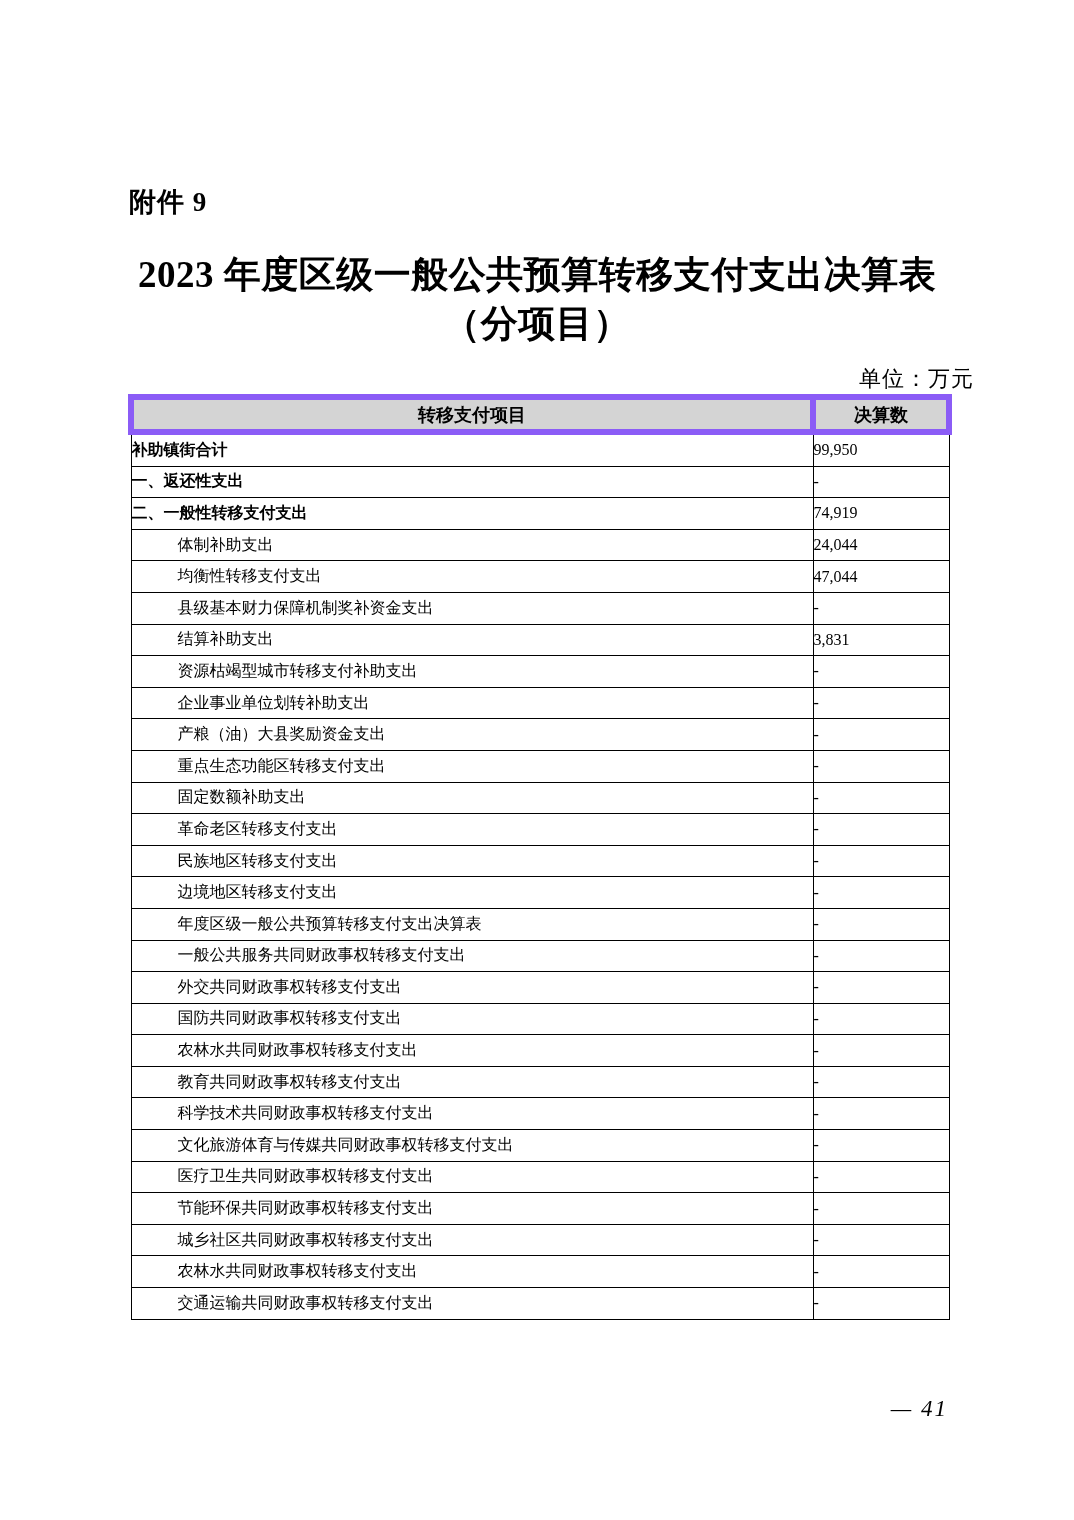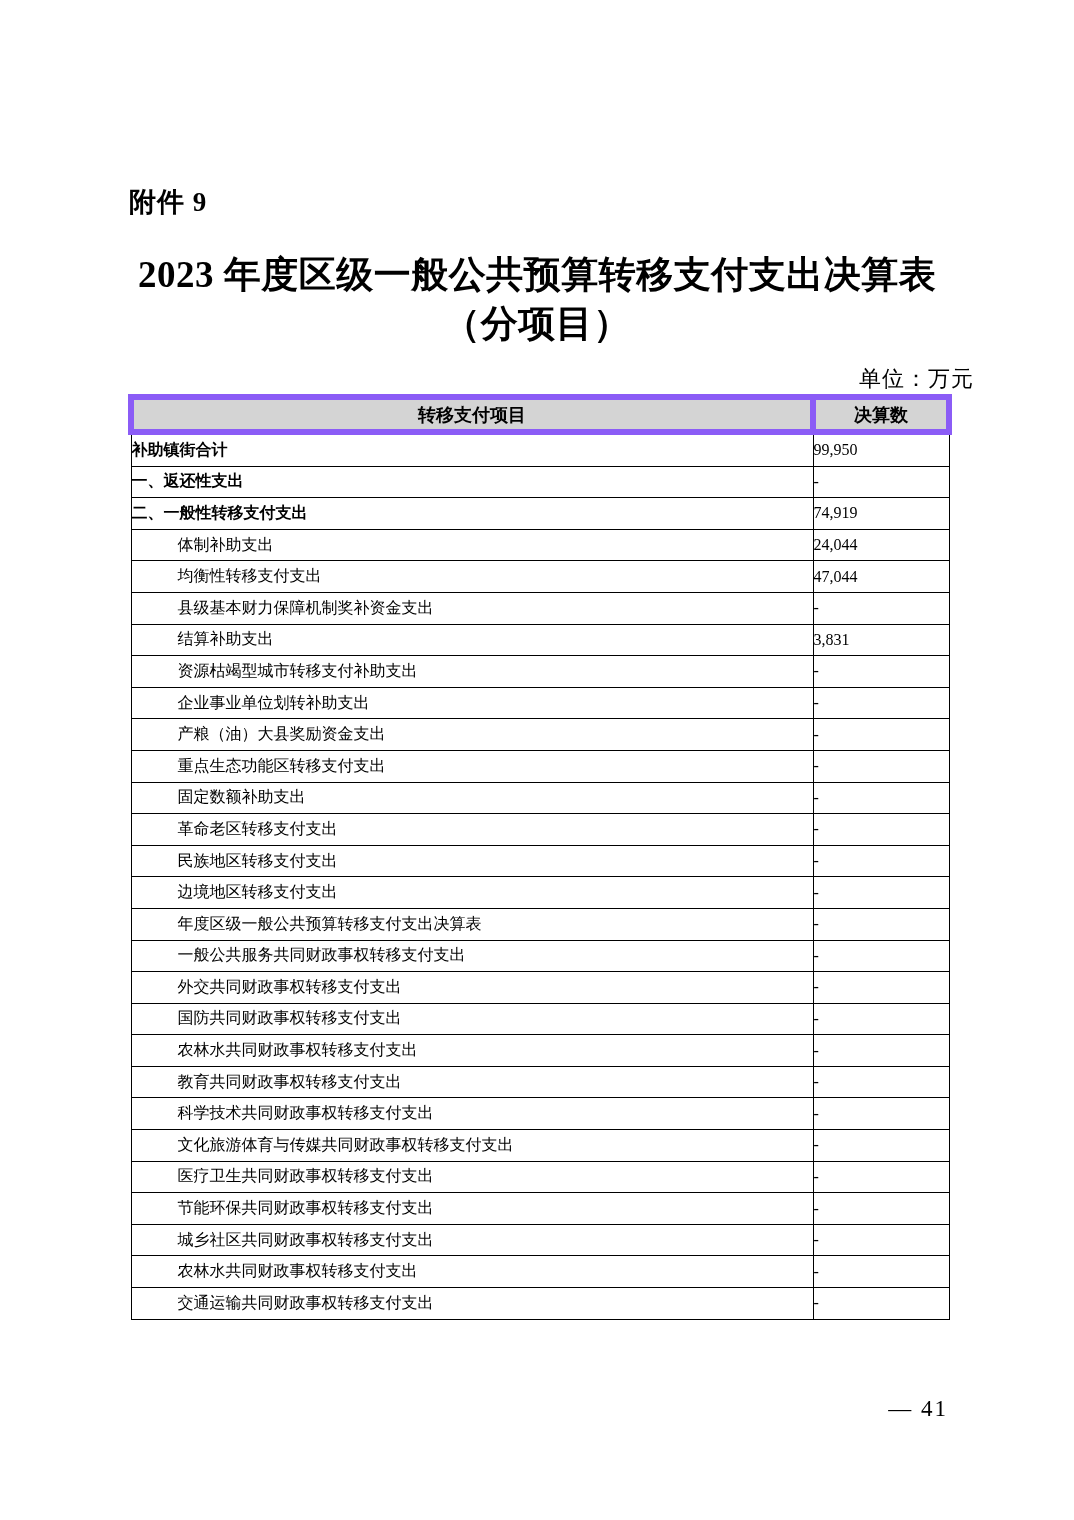--- a/index.html
+++ b/index.html
@@ -42,21 +42,21 @@
     font-size:16px;height:30.6px;padding:0;
     white-space:nowrap;overflow:hidden;
   }
   td.item{text-align:left;padding-left:9px;}
   td.item.indent{padding-left:46px;margin-top:39px;}
   td.item.bold{font-weight:700;}
   td.value{padding-right:11px;}
 
   .footer{
     position:absolute;top:1396px;right:154px;
-    font-size:23px;letter-spacing:2px;
+    font-size:23px;letter-spacing:2px;font-style:italic;
   }
 </style>
 </head>
 <body>
 
 <div class="page">
 
   <div class="attachment">附件 9</div>
 
   <h1 class="title">

